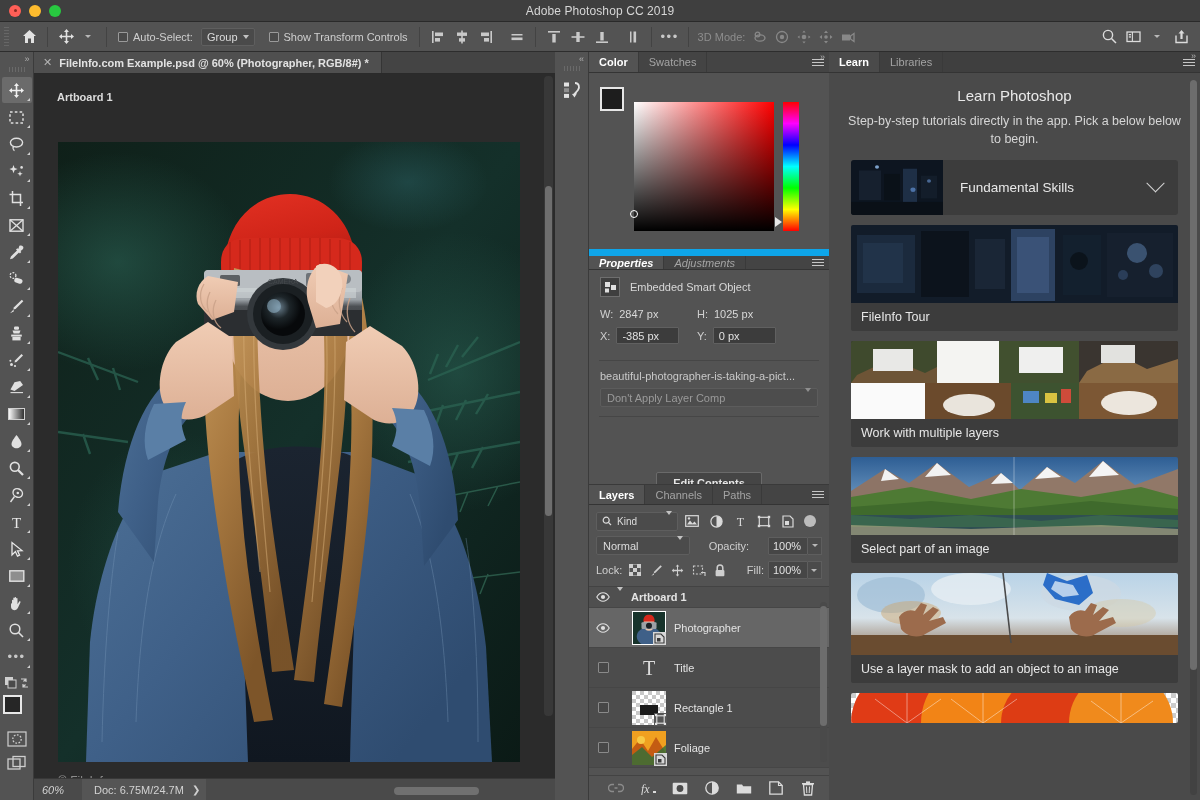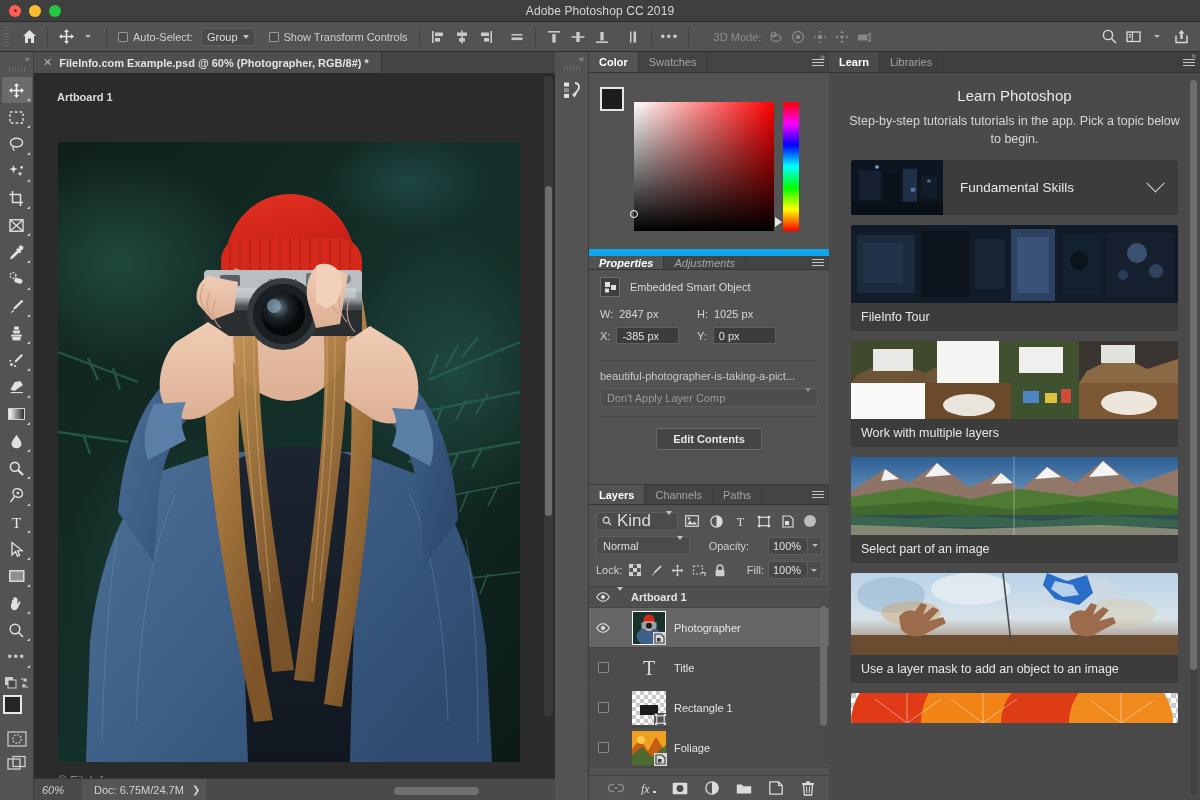--- a/index.html
+++ b/index.html
@@ -182,21 +182,21 @@
   .pp-div { height:1px; background:#464646; margin:0 10px; }
   .pp-fname { padding:9px 11px 6px; font-size:11px; color:#c9c9c9; }
   .pp-select {
     margin:0 11px; height:19px; background:#4d4d4d; border:1px solid #5c5c5c; border-radius:2px;
     display:flex; align-items:center; padding:0 6px; color:#9a9a9a; font-size:11px;
   }
   .pp-btnwrap { display:flex; justify-content:center; padding:11px 0 10px; }
   .pp-btn {
     background:#454545; border:1px solid #6a6a6a; border-radius:2px;
     height:22px; padding:0 16px; display:flex; align-items:center;
-    color:#e6e6e6; font-size:11px; font-weight:bold;
+    color:#e6e6e6; font-size:11px; font-weight:bold;margin-top:44px;
   }
 
   
   .layerspanel { position:absolute; left:0; bottom:0; width:240px; height:316px; background:#535353; }
   .lp-filter { display:flex; align-items:center; gap:4px; padding:6px 7px 5px; }
   .lp-kind {
     display:flex; align-items:center; gap:5px; height:19px; width:82px;
     background:#4b4b4b; border:1px solid #5e5e5e; border-radius:2px; padding:0 5px; color:#dcdcdc;
   }
   .lp-ficon { width:20px;height:20px;display:flex;align-items:center;justify-content:center; }
@@ -350,21 +350,21 @@
             <rect x="5" y="2.5" width="1.5" height="11" fill="#c9c9c9"></rect>
             <rect x="8.5" y="2.5" width="2.6" height="11" fill="#c9c9c9"></rect>
           </svg>
       </div>
     </div>
     <div class="ob-sep"></div>
     <div class="icon-btn">
       <span class="threedots">•••</span>
     </div>
     <div class="ob-sep"></div>
-    <span class="ob-label dim" style="margin-left:18px;">3D Mode:</span>
+    <span class="ob-label dim" style="margin-left:2px;">3D Mode:</span>
     <div class="icon-btn" style="margin-left:4px;">
       <svg width="16" height="16" viewBox="0 0 16 16">
           <ellipse cx="8" cy="9" rx="5" ry="3.2" fill="none" stroke="#888" stroke-width="1.3"></ellipse>
           <circle cx="5.5" cy="5.5" r="2.3" fill="none" stroke="#888" stroke-width="1.3"></circle>
         </svg>
     </div>
     <div class="icon-btn">
       <svg width="16" height="16" viewBox="0 0 16 16">
           <circle cx="8" cy="8" r="5.5" fill="none" stroke="#888" stroke-width="1.3"></circle>
           <circle cx="8" cy="8" r="2.2" fill="#888"></circle>
@@ -873,21 +873,21 @@
             <span></span>
           </div>
       </div>
 
       <div class="lp-filter">
         <div class="lp-kind">
           <svg width="10" height="10" viewBox="0 0 10 10">
               <circle cx="4.2" cy="4.2" r="3" fill="none" stroke="#dcdcdc" stroke-width="1.2"></circle>
               <line x1="6.4" y1="6.4" x2="9" y2="9" stroke="#dcdcdc" stroke-width="1.2"></line>
             </svg>
-          <span style="font-size:17px;">Kind</span>
+          <span style="font-size:10px;">Kind</span>
           <span style="margin-left:auto;"><span class="caret"></span></span>
         </div>
         <div class="lp-ficon">
           <svg width="14" height="12" viewBox="0 0 14 12">
               <rect x="0.7" y="0.7" width="12.6" height="10.6" fill="none" stroke="#dadada" stroke-width="1.2"></rect>
               <path d="M2 9.5 L5 5.5 L7.5 8.5 L9.5 6.5 L12 9.5Z" fill="#dadada"></path>
               <circle cx="4" cy="3.4" r="1.2" fill="#dadada"></circle>
             </svg>
         </div>
         <div class="lp-ficon">
@@ -1142,21 +1142,21 @@
     <div class="ptabs" style="background:#3f3f3f;">
       <div class="ptab sel" style="background:#4a4a4a;">Learn</div>
       <div class="ptab">Libraries</div>
       <div class="pmenu">
           <span></span>
         </div>
     </div>
 
     <div class="lrn-head">
       <div class="lrn-title">Learn Photoshop</div>
-      <div class="lrn-sub">Step-by-step tutorials tutorials in the app. Pick a topic below to begin.</div>
+      <div class="lrn-sub">Step-by-step tutorials directly in the app. Pick a below below to begin.</div>
     </div>
 
     <div class="lrn-body">
 
       <div class="cat-card">
         <div class="cat-thumb">
           <svg width="100%" height="100%" viewBox="0 0 92 63" preserveAspectRatio="none">
             <rect width="92" height="63" fill="#0d1520"></rect>
             <rect x="8" y="12" width="22" height="34" fill="#16202e"></rect>
             <rect x="33" y="16" width="16" height="30" fill="#0a1118"></rect>

